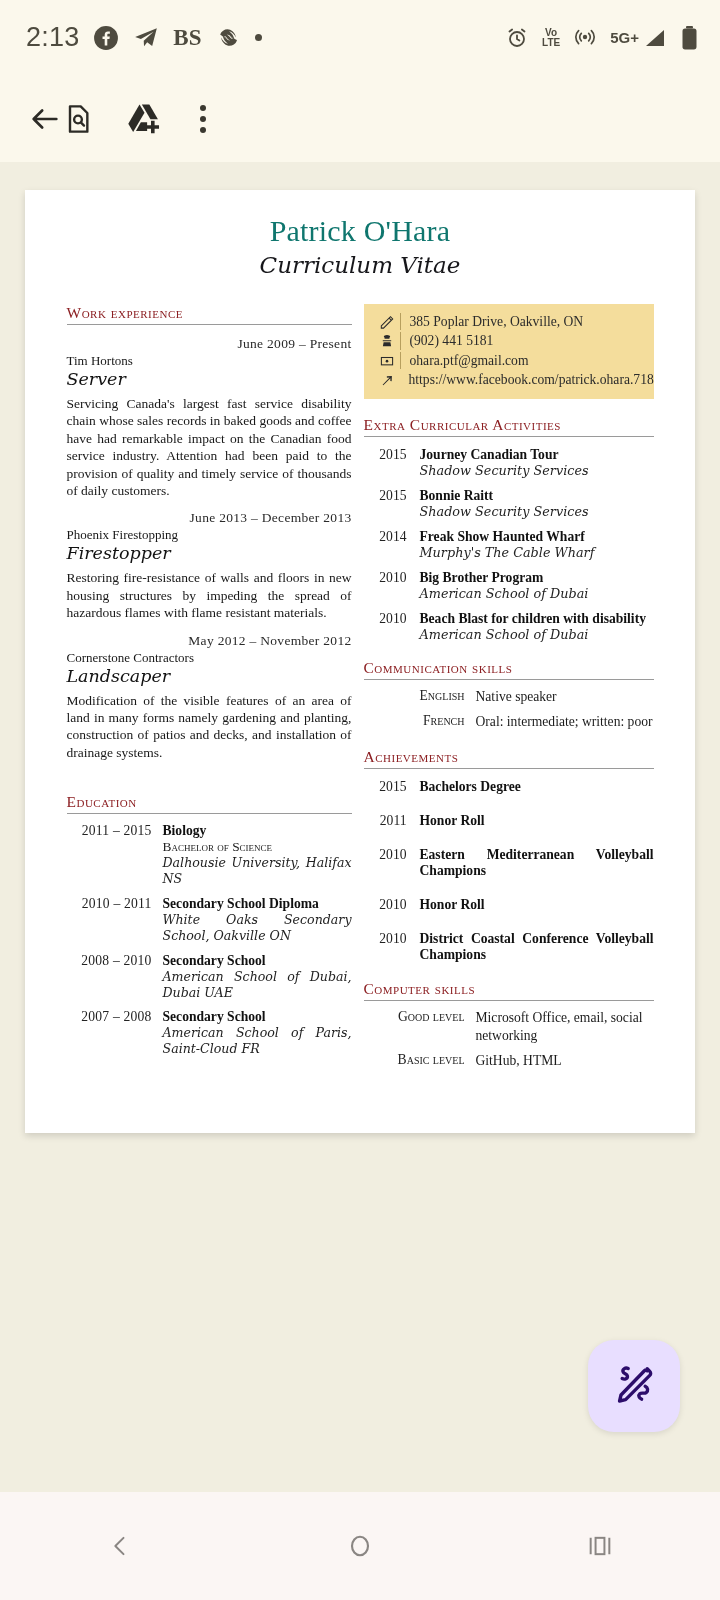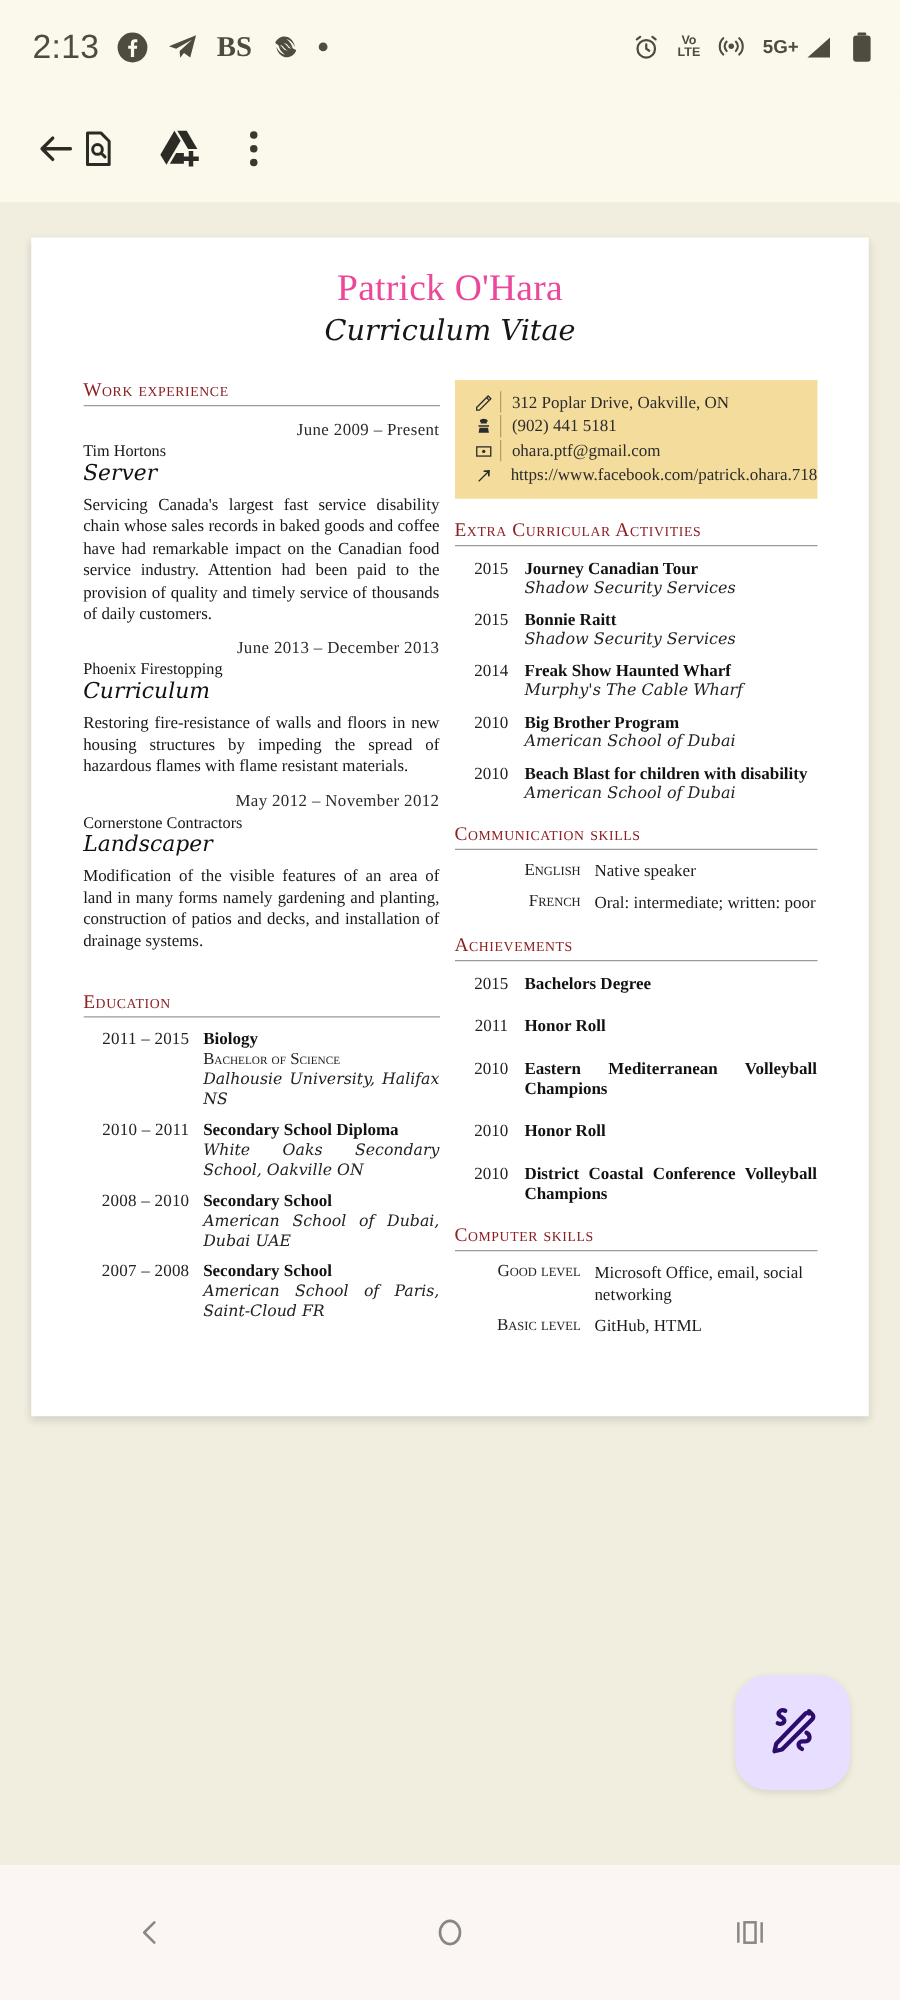--- a/index.html
+++ b/index.html
@@ -46,21 +46,21 @@
 
   
   .page {
     position: absolute; top: 190px; left: 25px; width: 670px; height: 943px;
     background: #fff; box-shadow: 0 3px 7px rgba(0,0,0,.14);
     padding: 24px 33px 0 33px;
     font-family: "Liberation Serif", serif;
     color: #171717;
   }
 
-  .cv-name { text-align: center; font-size: 30px; letter-spacing: .2px; color: #ec4899; font-weight: 400; }
+  .cv-name { text-align: center; font-size: 30px; letter-spacing: .2px; color: #0f766e; font-weight: 400; }
   .cv-sub { text-align: center; font-size: 23px; font-style: italic; margin-top: 4px; color: #16161a; font-family: "DejaVu Serif", serif; }
 
   .cols { display: flex; margin-top: 26px; gap: 12px; justify-content: center; }
   .col-l { width: 285px; }
   .col-r { width: 290px; }
 
   
   .sec { margin-bottom: 2px; }
   .sec-h {
     color: #8c1f22; font-size: 15.5px; letter-spacing: .5px;
@@ -232,21 +232,21 @@
         <div class="job">
           <div class="job-date">June 2009 – Present</div>
           <div class="job-emp">Tim Hortons</div>
           <div class="job-role">Server</div>
           <div class="job-desc">Servicing Canada's largest fast service disability chain whose sales records in baked goods and coffee have had remarkable impact on the Canadian food service industry. Attention had been paid to the provision of quality and timely service of thousands of daily customers.</div>
         </div>
 
         <div class="job">
           <div class="job-date">June 2013 – December 2013</div>
           <div class="job-emp">Phoenix Firestopping</div>
-          <div class="job-role">Curriculum</div>
+          <div class="job-role">Firestopper</div>
           <div class="job-desc">Restoring fire-resistance of walls and floors in new housing structures by impeding the spread of hazardous flames with flame resistant materials.</div>
         </div>
 
         <div class="job">
           <div class="job-date">May 2012 – November 2012</div>
           <div class="job-emp">Cornerstone Contractors</div>
           <div class="job-role">Landscaper</div>
           <div class="job-desc">Modification of the visible features of an area of land in many forms namely gardening and planting, construction of patios and decks, and installation of drainage systems.</div>
         </div>
 
@@ -292,21 +292,21 @@
 
         <div class="contact">
           <div class="crow">
             <span class="cicon">
               <svg width="14" height="14" viewBox="0 0 16 16" fill="none" stroke="#2b2b2b" stroke-width="1.2">
                   <path d="M1.5 12.5L12 2l2.5 2.5L4 15H1.5z" fill="none"></path>
                   <path d="M10.5 3.5l2 2"></path>
                 </svg>
             </span>
             <span class="cbar"></span>
-            <span class="ctext">312 Poplar Drive, Oakville, ON</span>
+            <span class="ctext">385 Poplar Drive, Oakville, ON</span>
           </div>
           <div class="crow">
             <span class="cicon">
               <svg width="14" height="14" viewBox="0 0 16 16" fill="#2b2b2b">
                   <path d="M8 1.2c-2 0-3.6.9-3.6 2 0 .5.4.9 1 1.2l-.3 1.1h5.8L10.6 4.4c.6-.3 1-.7 1-1.2 0-1.1-1.6-2-3.6-2zM3.2 7v1.4h9.6V7zM4.1 9.3L3.3 14h9.4l-.8-4.7z"></path>
                 </svg>
             </span>
             <span class="cbar"></span>
             <span class="ctext">(902) 441 5181</span>
           </div>

